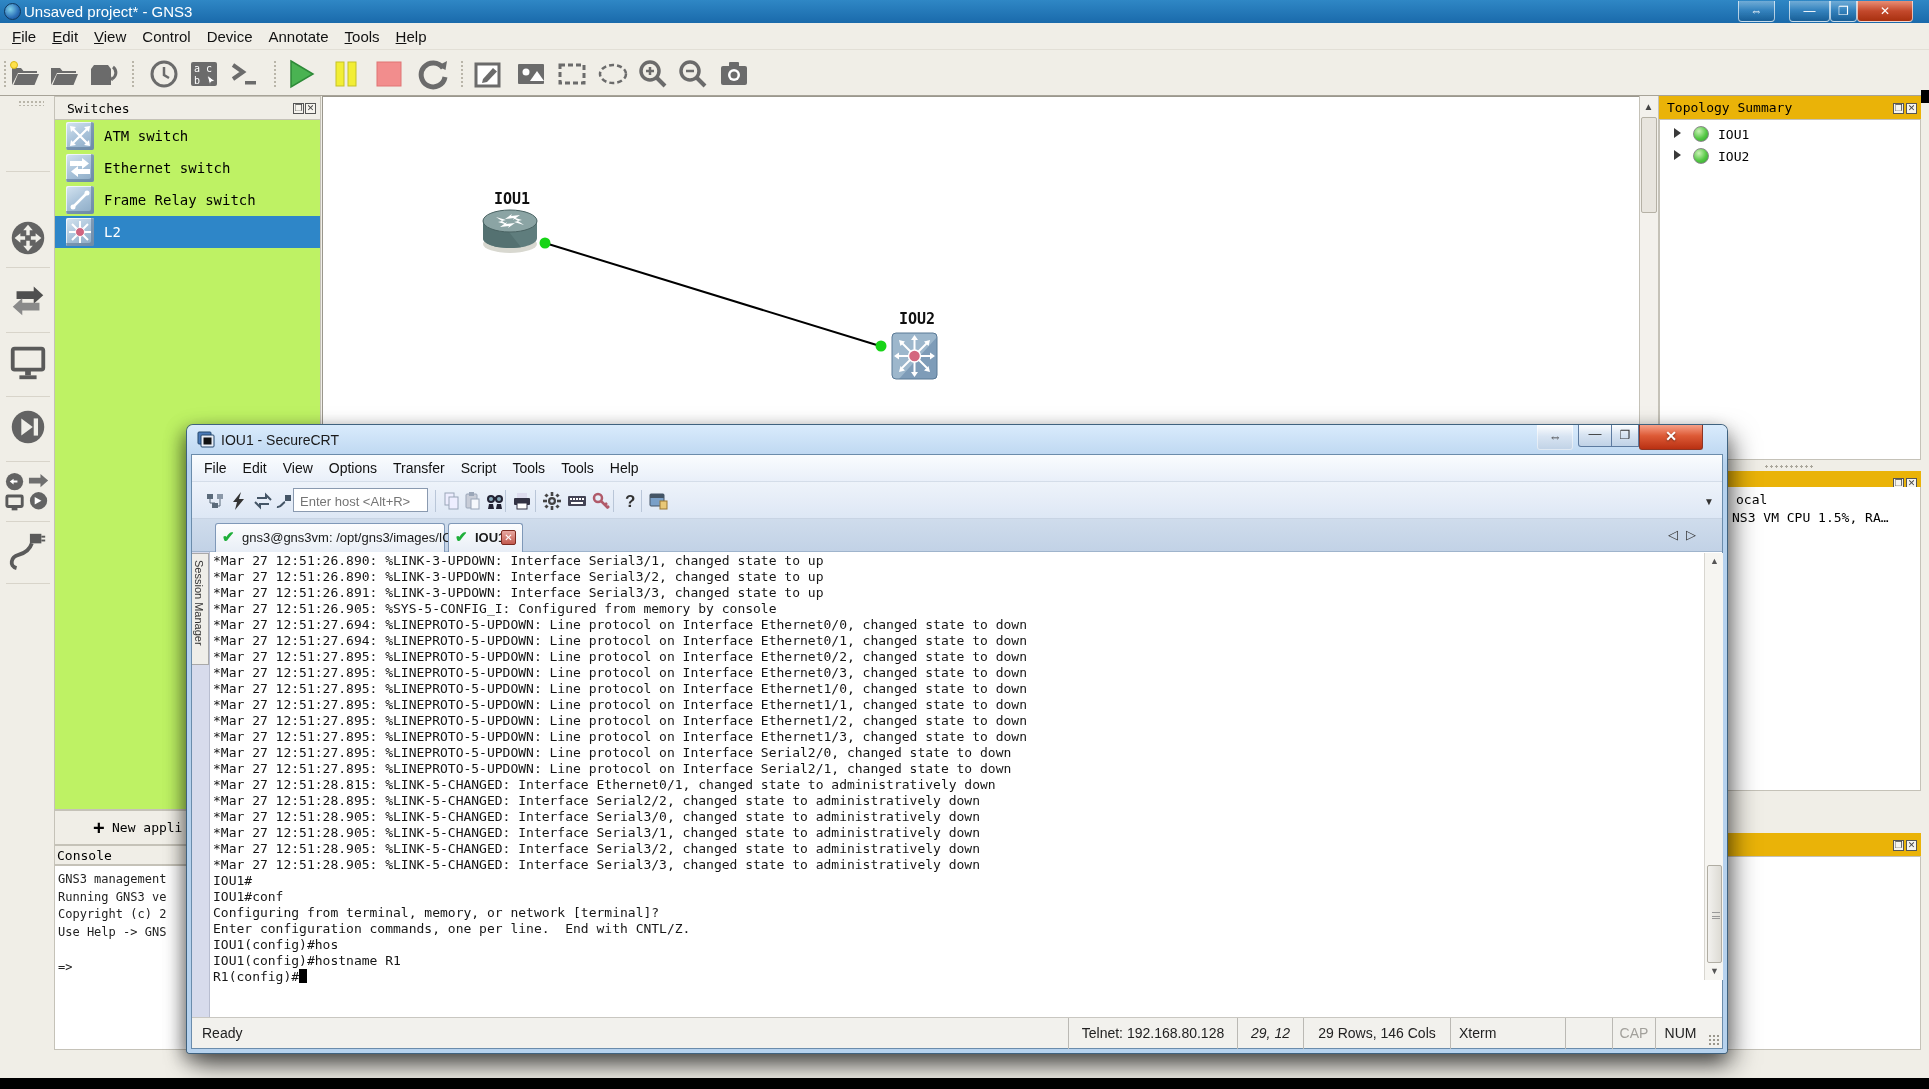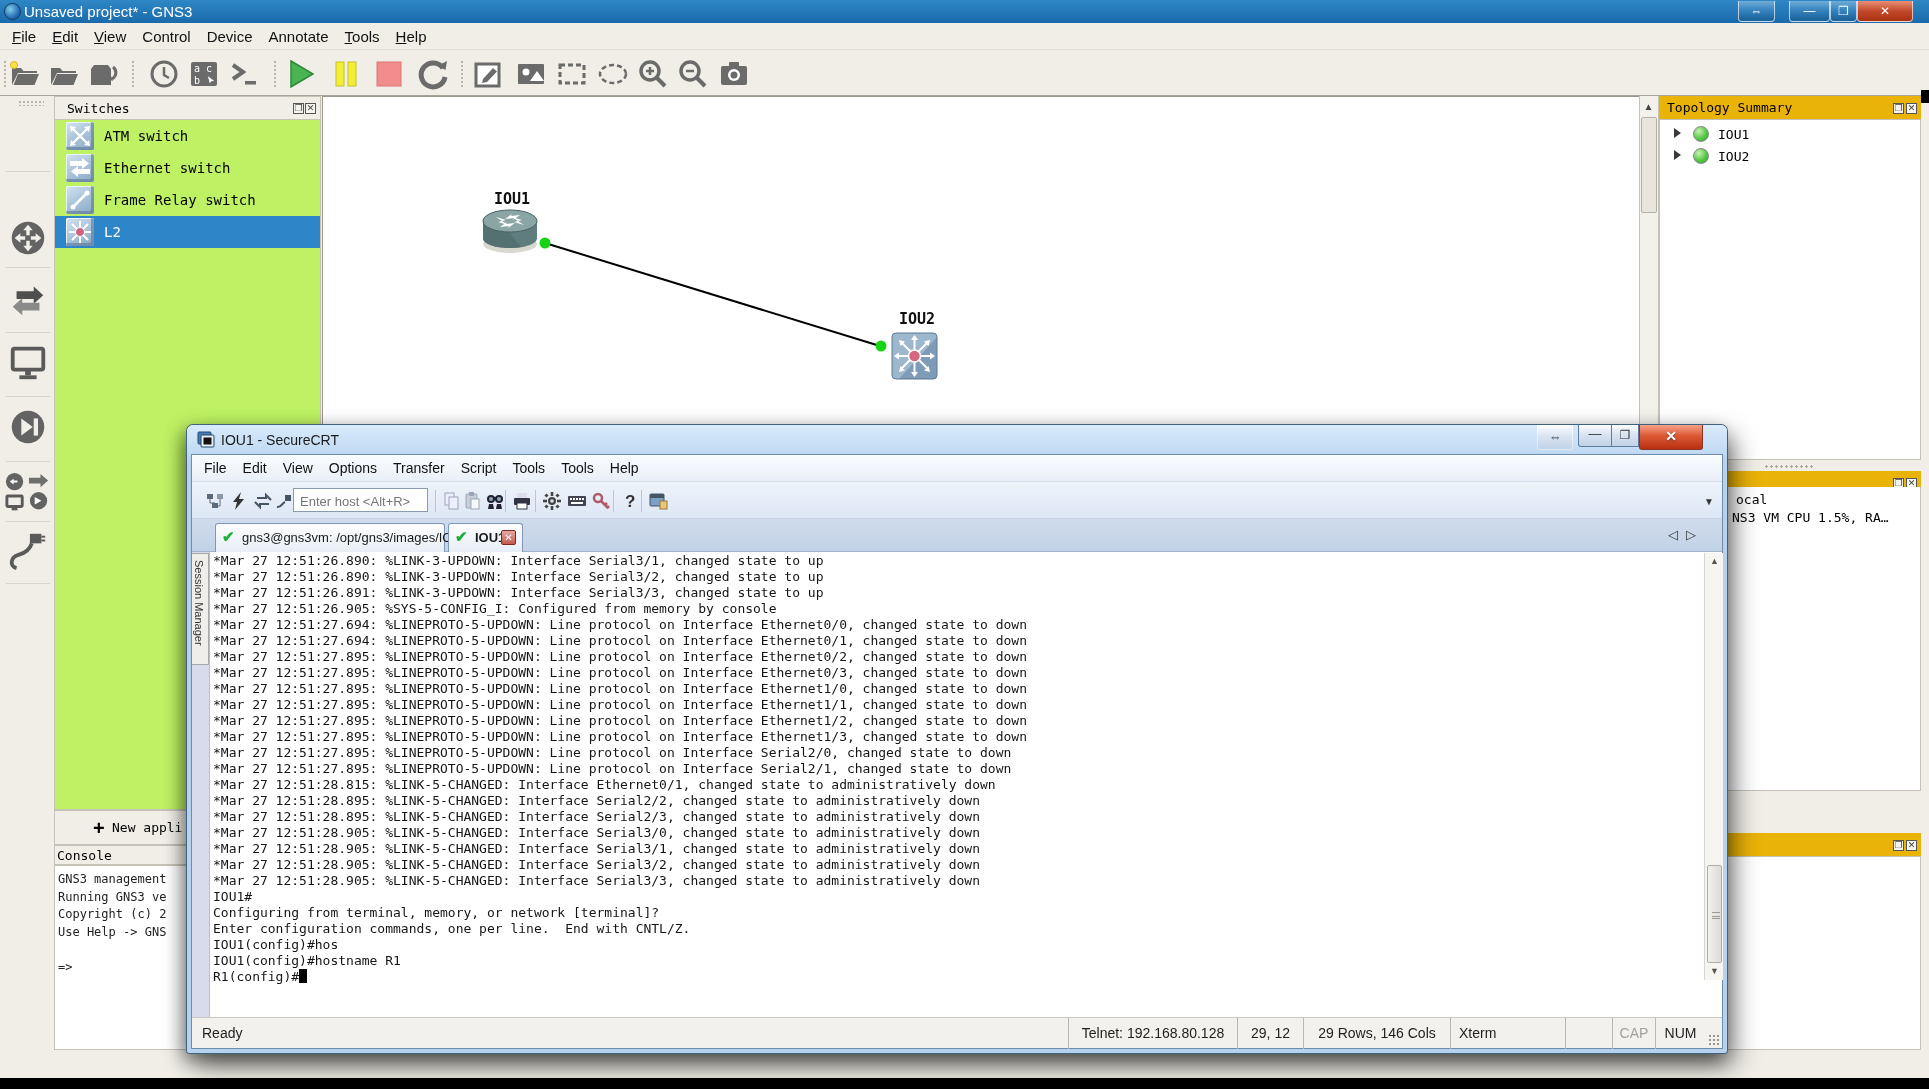--- a/index.html
+++ b/index.html
@@ -628,44 +628,44 @@
             <div class="tl">*Mar 27 12:51:27.895: %LINEPROTO-5-UPDOWN: Line protocol on Interface Ethernet0/2, changed state to down</div>
             <div class="tl">*Mar 27 12:51:27.895: %LINEPROTO-5-UPDOWN: Line protocol on Interface Ethernet0/3, changed state to down</div>
             <div class="tl">*Mar 27 12:51:27.895: %LINEPROTO-5-UPDOWN: Line protocol on Interface Ethernet1/0, changed state to down</div>
             <div class="tl">*Mar 27 12:51:27.895: %LINEPROTO-5-UPDOWN: Line protocol on Interface Ethernet1/1, changed state to down</div>
             <div class="tl">*Mar 27 12:51:27.895: %LINEPROTO-5-UPDOWN: Line protocol on Interface Ethernet1/2, changed state to down</div>
             <div class="tl">*Mar 27 12:51:27.895: %LINEPROTO-5-UPDOWN: Line protocol on Interface Ethernet1/3, changed state to down</div>
             <div class="tl">*Mar 27 12:51:27.895: %LINEPROTO-5-UPDOWN: Line protocol on Interface Serial2/0, changed state to down</div>
             <div class="tl">*Mar 27 12:51:27.895: %LINEPROTO-5-UPDOWN: Line protocol on Interface Serial2/1, changed state to down</div>
             <div class="tl">*Mar 27 12:51:28.815: %LINK-5-CHANGED: Interface Ethernet0/1, changed state to administratively down</div>
             <div class="tl">*Mar 27 12:51:28.895: %LINK-5-CHANGED: Interface Serial2/2, changed state to administratively down</div>
-            <div class="tl">*Mar 27 12:51:28.895: %LINK-5-CHANGED: Interface Serial2/3, changed state to administratively down</div>
             <div class="tl">*Mar 27 12:51:28.905: %LINK-5-CHANGED: Interface Serial3/0, changed state to administratively down</div>
             <div class="tl">*Mar 27 12:51:28.905: %LINK-5-CHANGED: Interface Serial3/1, changed state to administratively down</div>
             <div class="tl">*Mar 27 12:51:28.905: %LINK-5-CHANGED: Interface Serial3/2, changed state to administratively down</div>
             <div class="tl">*Mar 27 12:51:28.905: %LINK-5-CHANGED: Interface Serial3/3, changed state to administratively down</div>
             <div class="tl">IOU1#</div>
+            <div class="tl">IOU1#conf</div>
             <div class="tl">Configuring from terminal, memory, or network [terminal]?</div>
             <div class="tl">Enter configuration commands, one per line.  End with CNTL/Z.</div>
             <div class="tl">IOU1(config)#hos</div>
             <div class="tl">IOU1(config)#hostname R1</div>
             <div class="tl">R1(config)#<span class="cursor-block"></span></div>
           </div>
         <div id="term-sb">
           <div class="sb-arr" style="top:2px;">▲</div>
           <div class="sb-thumb">
               <div class="grip"></div>
             </div>
           <div class="sb-arr" style="top:412px;">▼</div>
         </div>
       </div>
       <div id="crt-statusbar">
         <div id="crt-ready">Ready</div>
         <div class="seg" style="left:876px;width:169px;">Telnet: 192.168.80.128</div>
-        <div class="seg" style="left:1045px;width:66px;">29, 12</div>
+        <div class="seg" style="left:1045px;width:66px;font-style:italic;">29, 12</div>
         <div class="seg" style="left:1111px;width:147px;">29 Rows, 146 Cols</div>
         <div class="seg" style="left:1258px;width:115px;text-align:left;padding-left:8px;">Xterm</div>
         <div class="seg" style="left:1373px;width:47px;"></div>
         <div class="seg" style="left:1420px;width:43px;color:#a2a09b;">CAP</div>
         <div class="seg" style="left:1463px;width:50px;">NUM</div>
         <div id="crt-grip"></div>
       </div>
     </div>
   </div>
 

